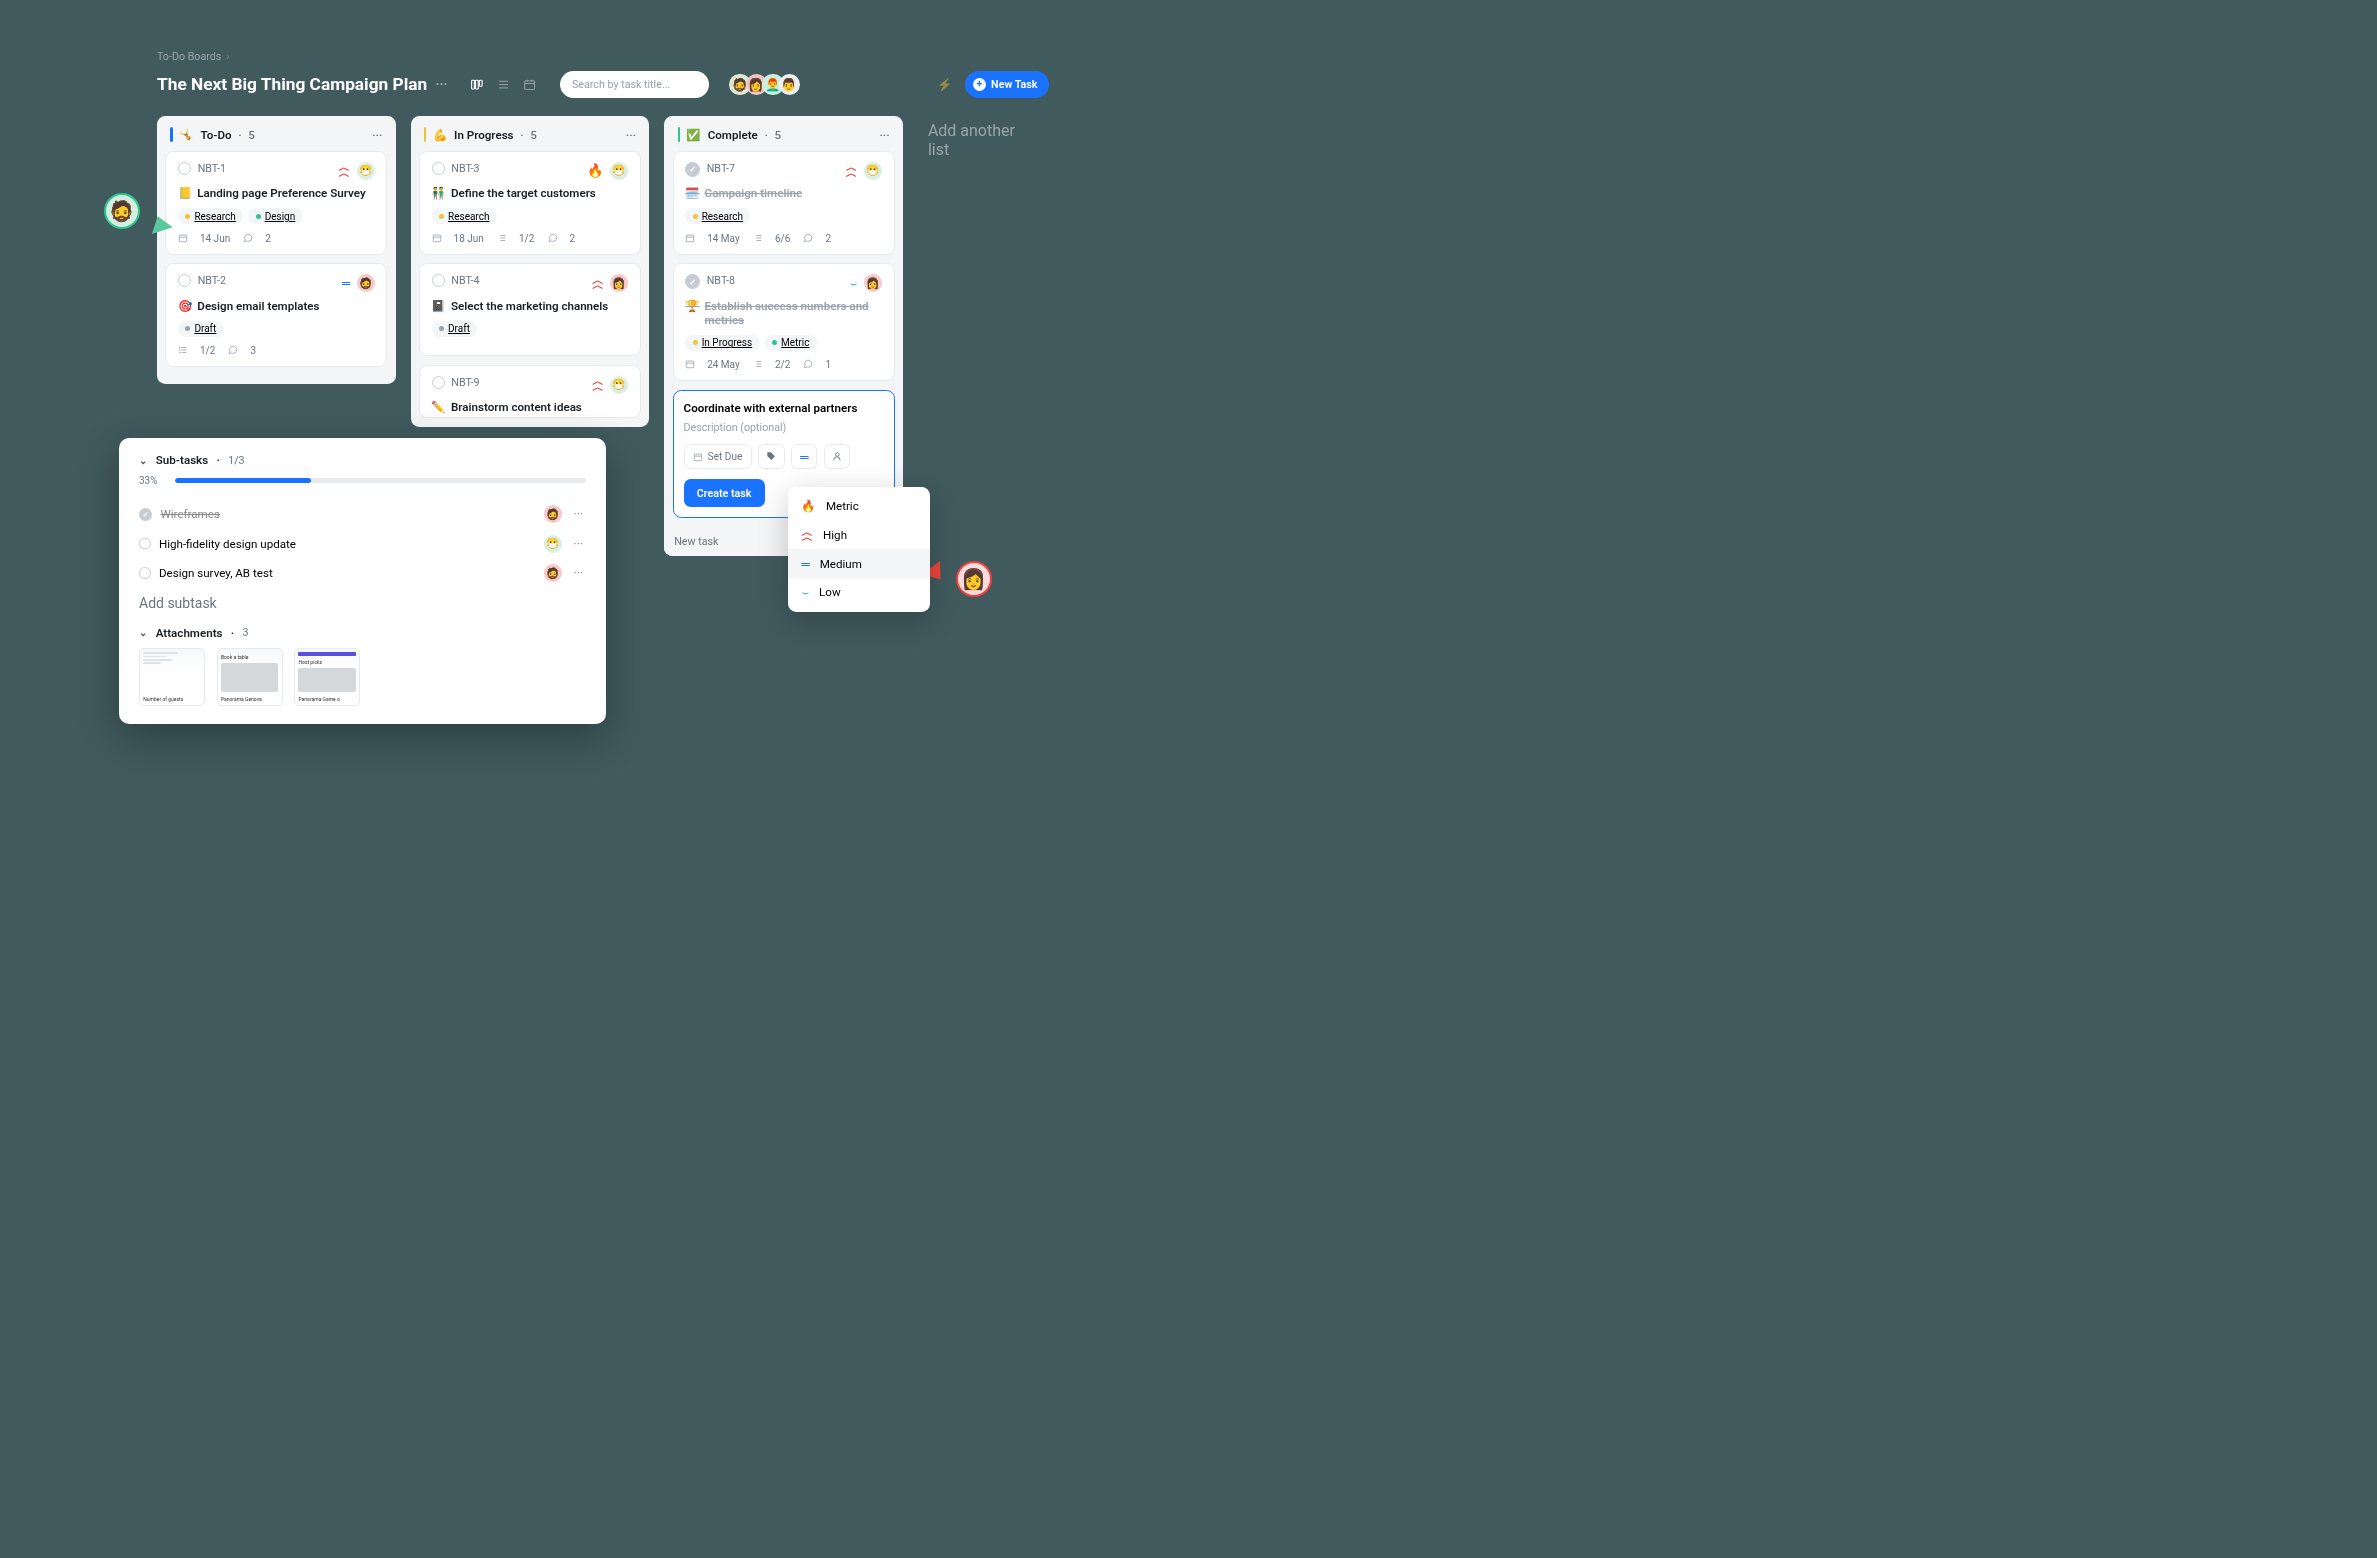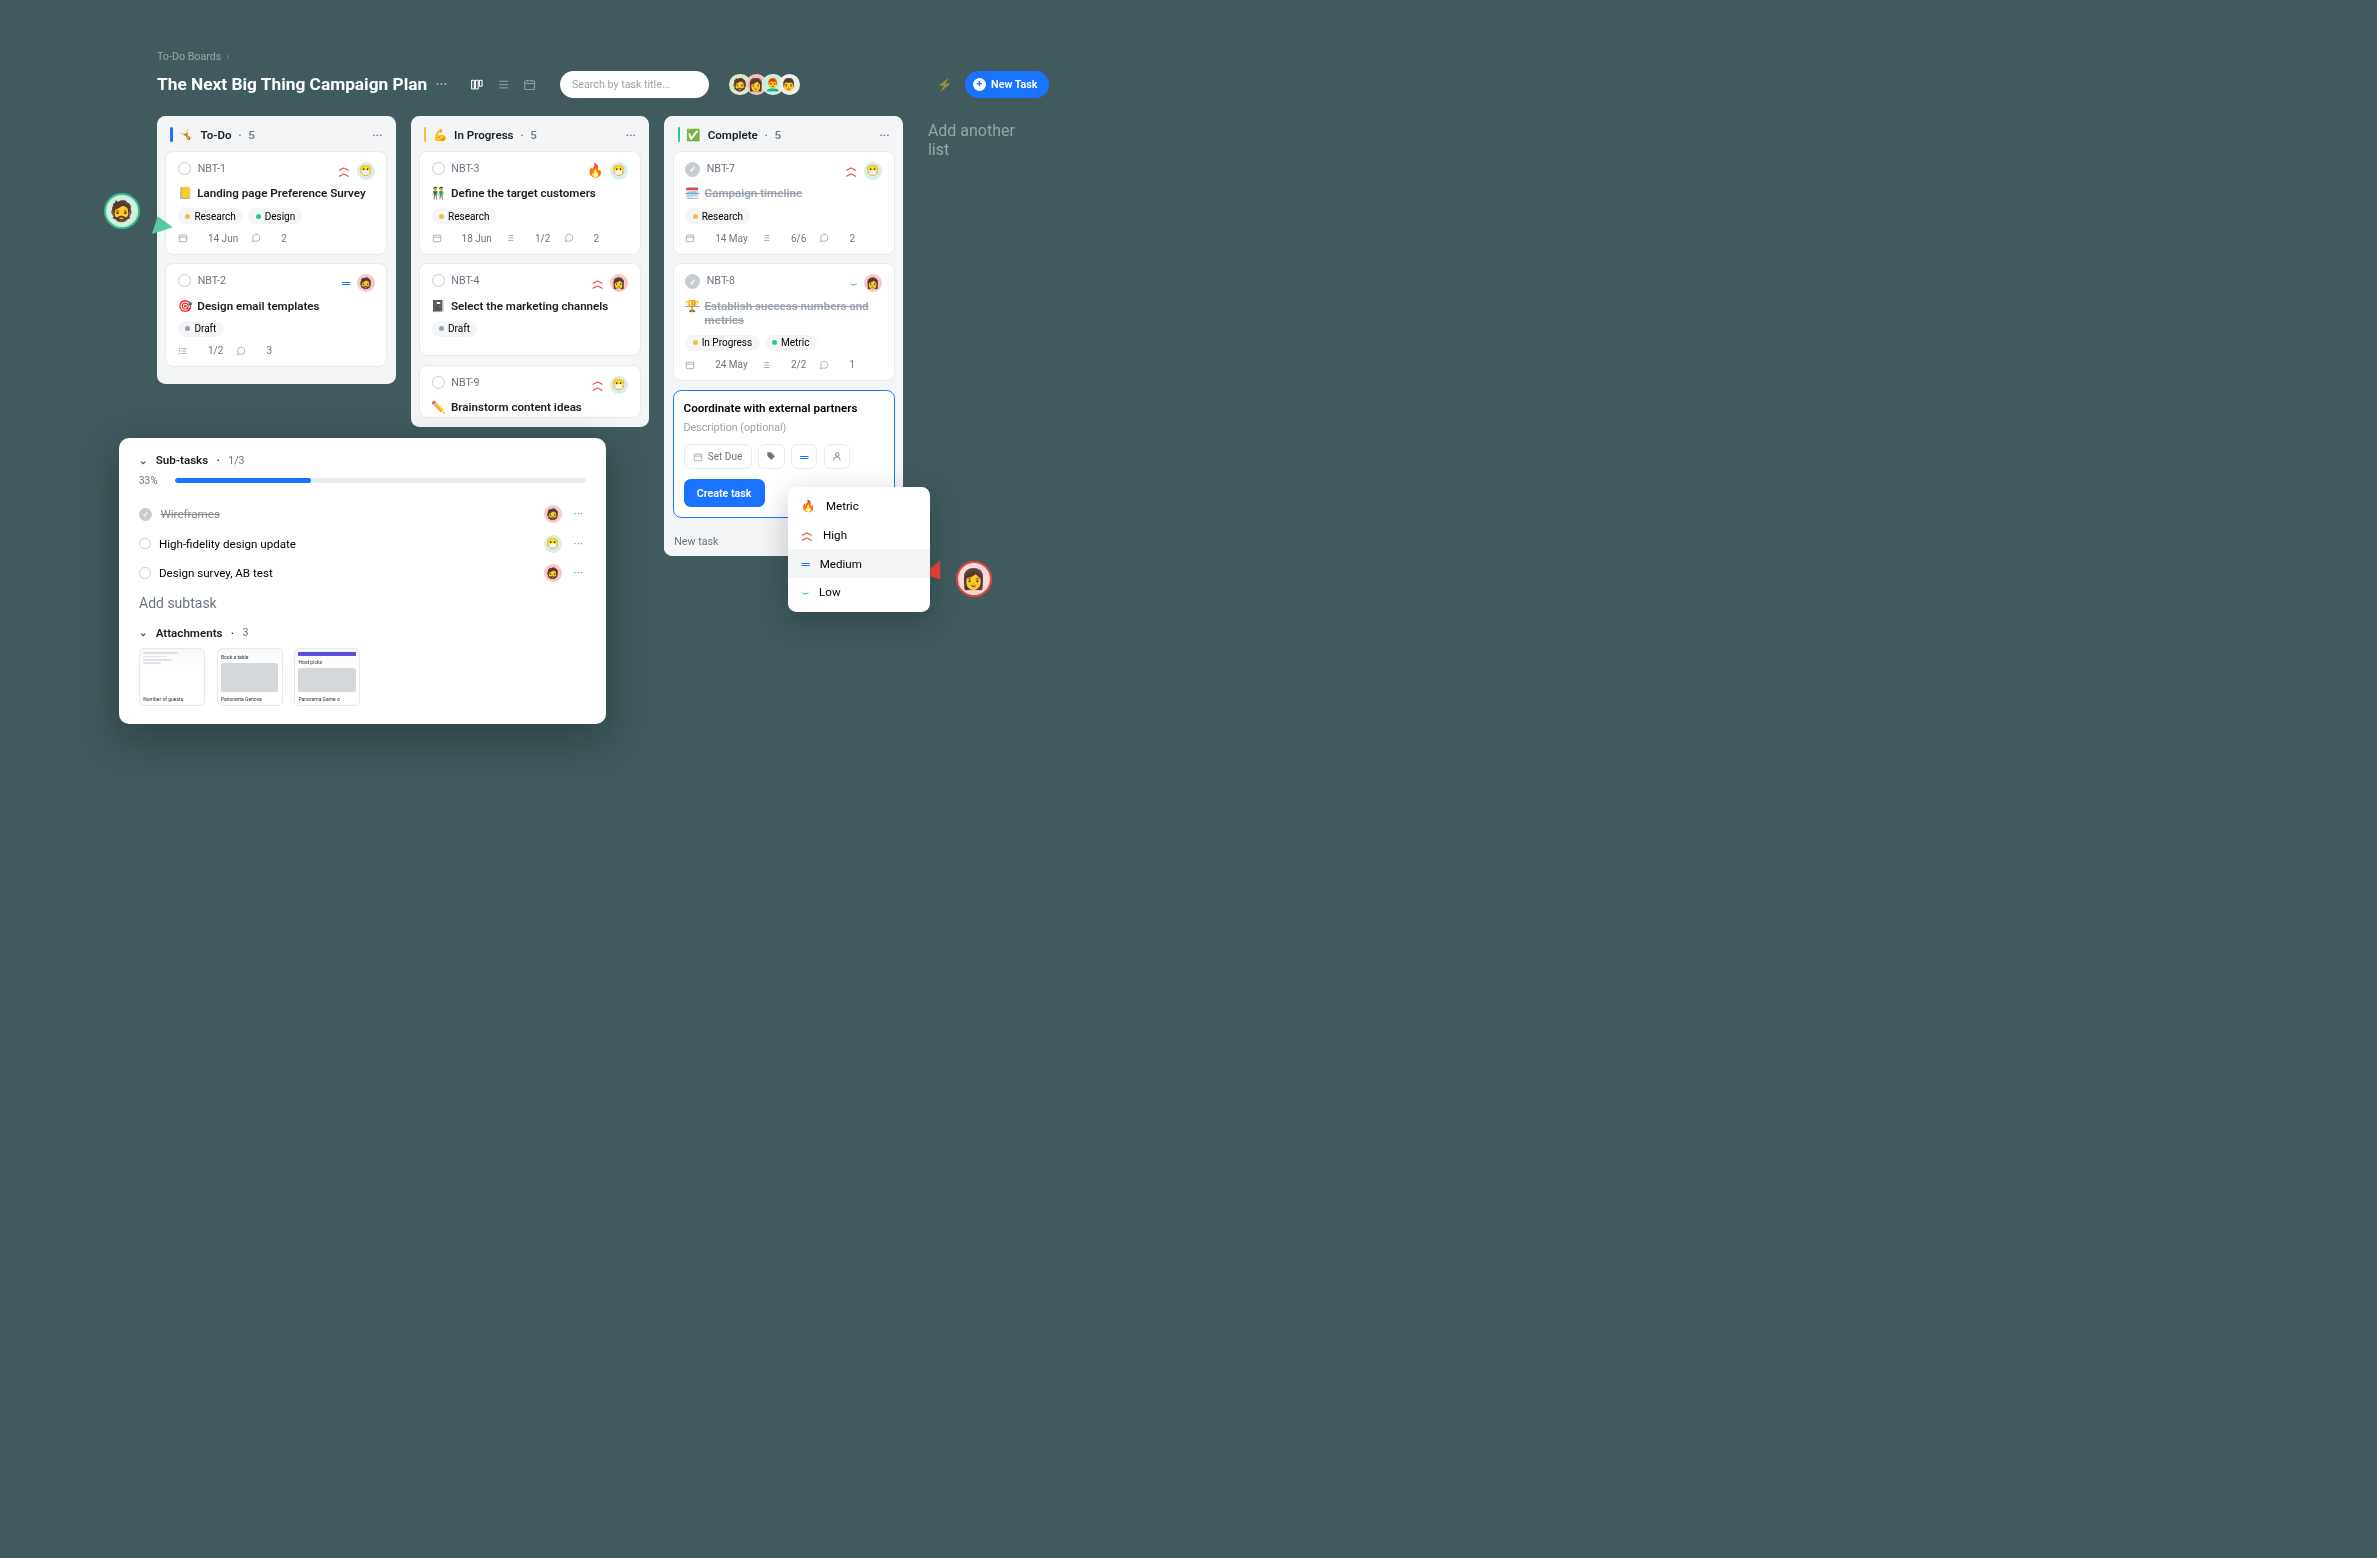--- a/index.html
+++ b/index.html
@@ -176,33 +176,33 @@
   .assignee.bg-g { background:#d8efe1; }
 
   .card-title {
     font-size: 11.6px; font-weight: 600; color:#1a1f24;
     margin-bottom: 8.3px;
     display:flex; gap:5px; align-items:flex-start;
   }
   .card-title .emj { font-size:11.6px; }
   .card-title.done { text-decoration: line-through; color:#9aa2ab; }
 
-  .tags { display:flex; gap:5px; margin-bottom: 8.3px; flex-wrap:wrap; }
+  .tags { display:flex; gap:5px; margin-bottom: 8.3px; flex-wrap:wrap;text-decoration:underline; }
   .tag {
     font-size: 10px; padding: 2.5px 7.4px; border-radius: 10px;
     display:flex; align-items:center; gap:4.1px;
     background:#f4f5f7;
   }
   .tag .tdot { width:5px; height:5px; border-radius:50%; }
   .tag.yellow .tdot { background:#f3c036; }
   .tag.green .tdot { background:#2cc48f; }
   .tag.grey .tdot { background:#9aa2ab; }
 
   .meta { display:flex; gap:13.2px; color:var(--text-dim); font-size:10px; align-items:center; }
-  .meta span { display:flex; align-items:center; gap:20px; }
+  .meta span { display:flex; align-items:flex-start; gap:12px; }
 
   .add-list {
     color: rgba(255,255,255,.45);
     font-size: 16px;
     padding: 5px 10px;
     cursor:pointer;
     align-self: flex-start;
   }
 
   

